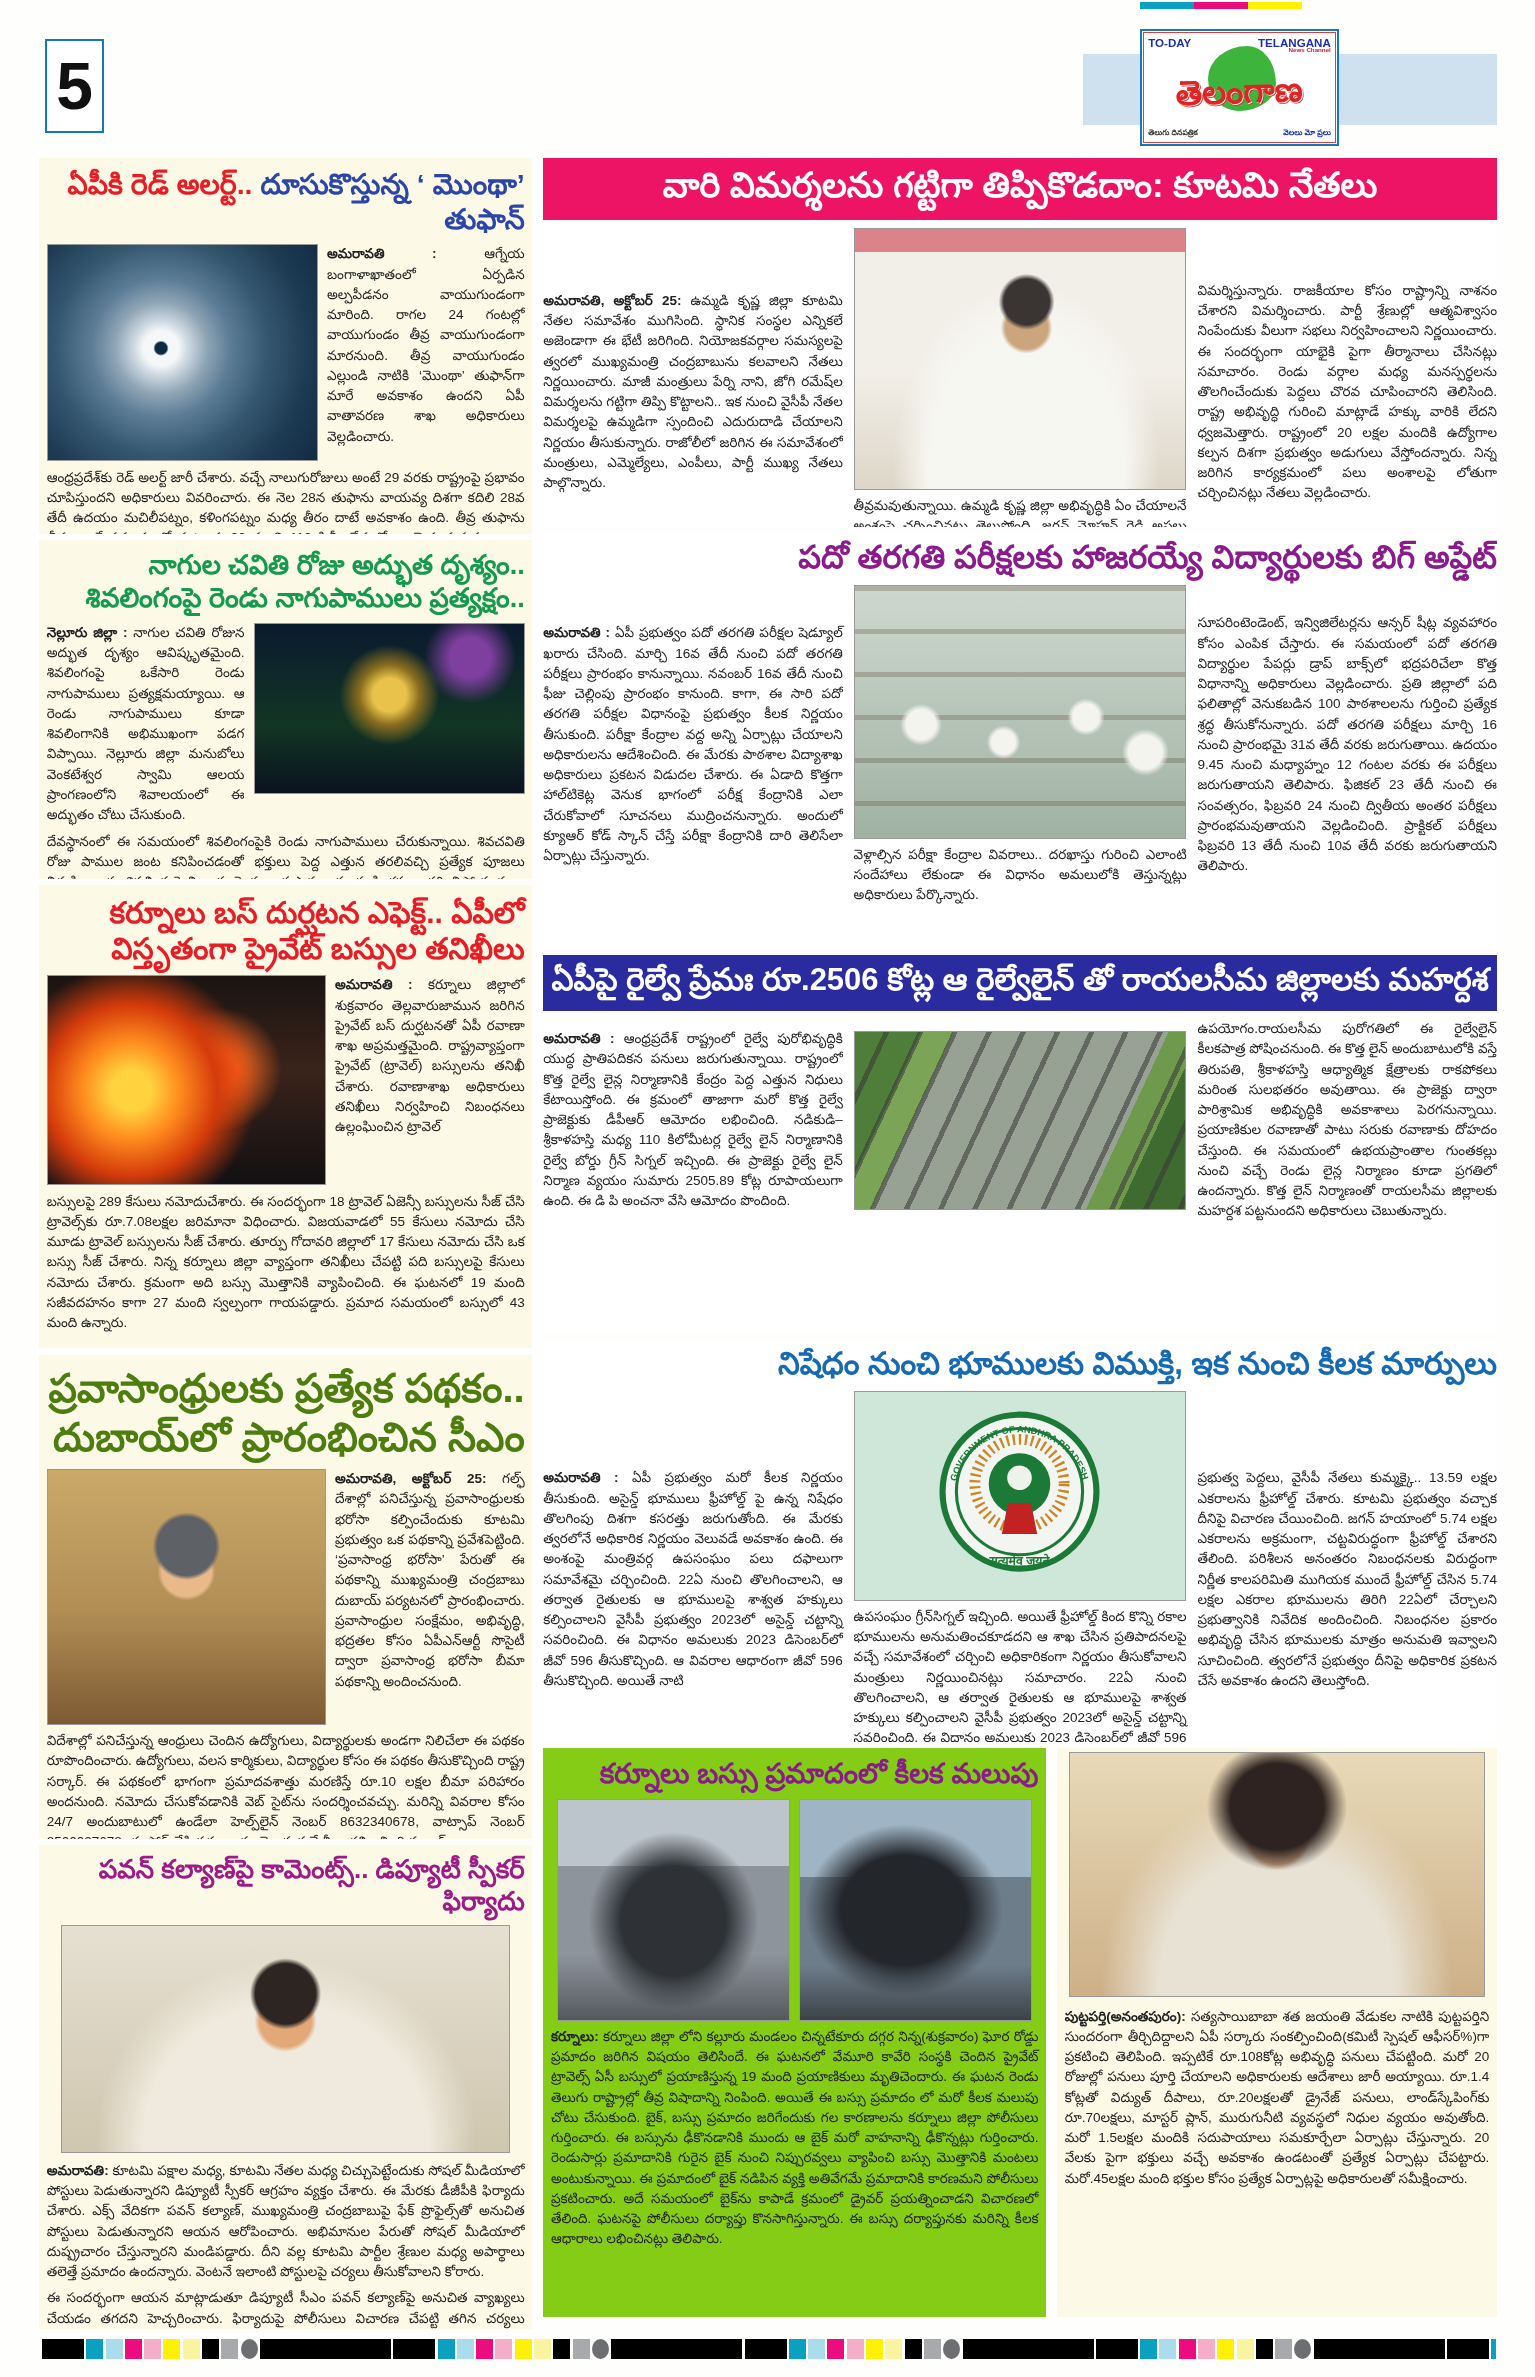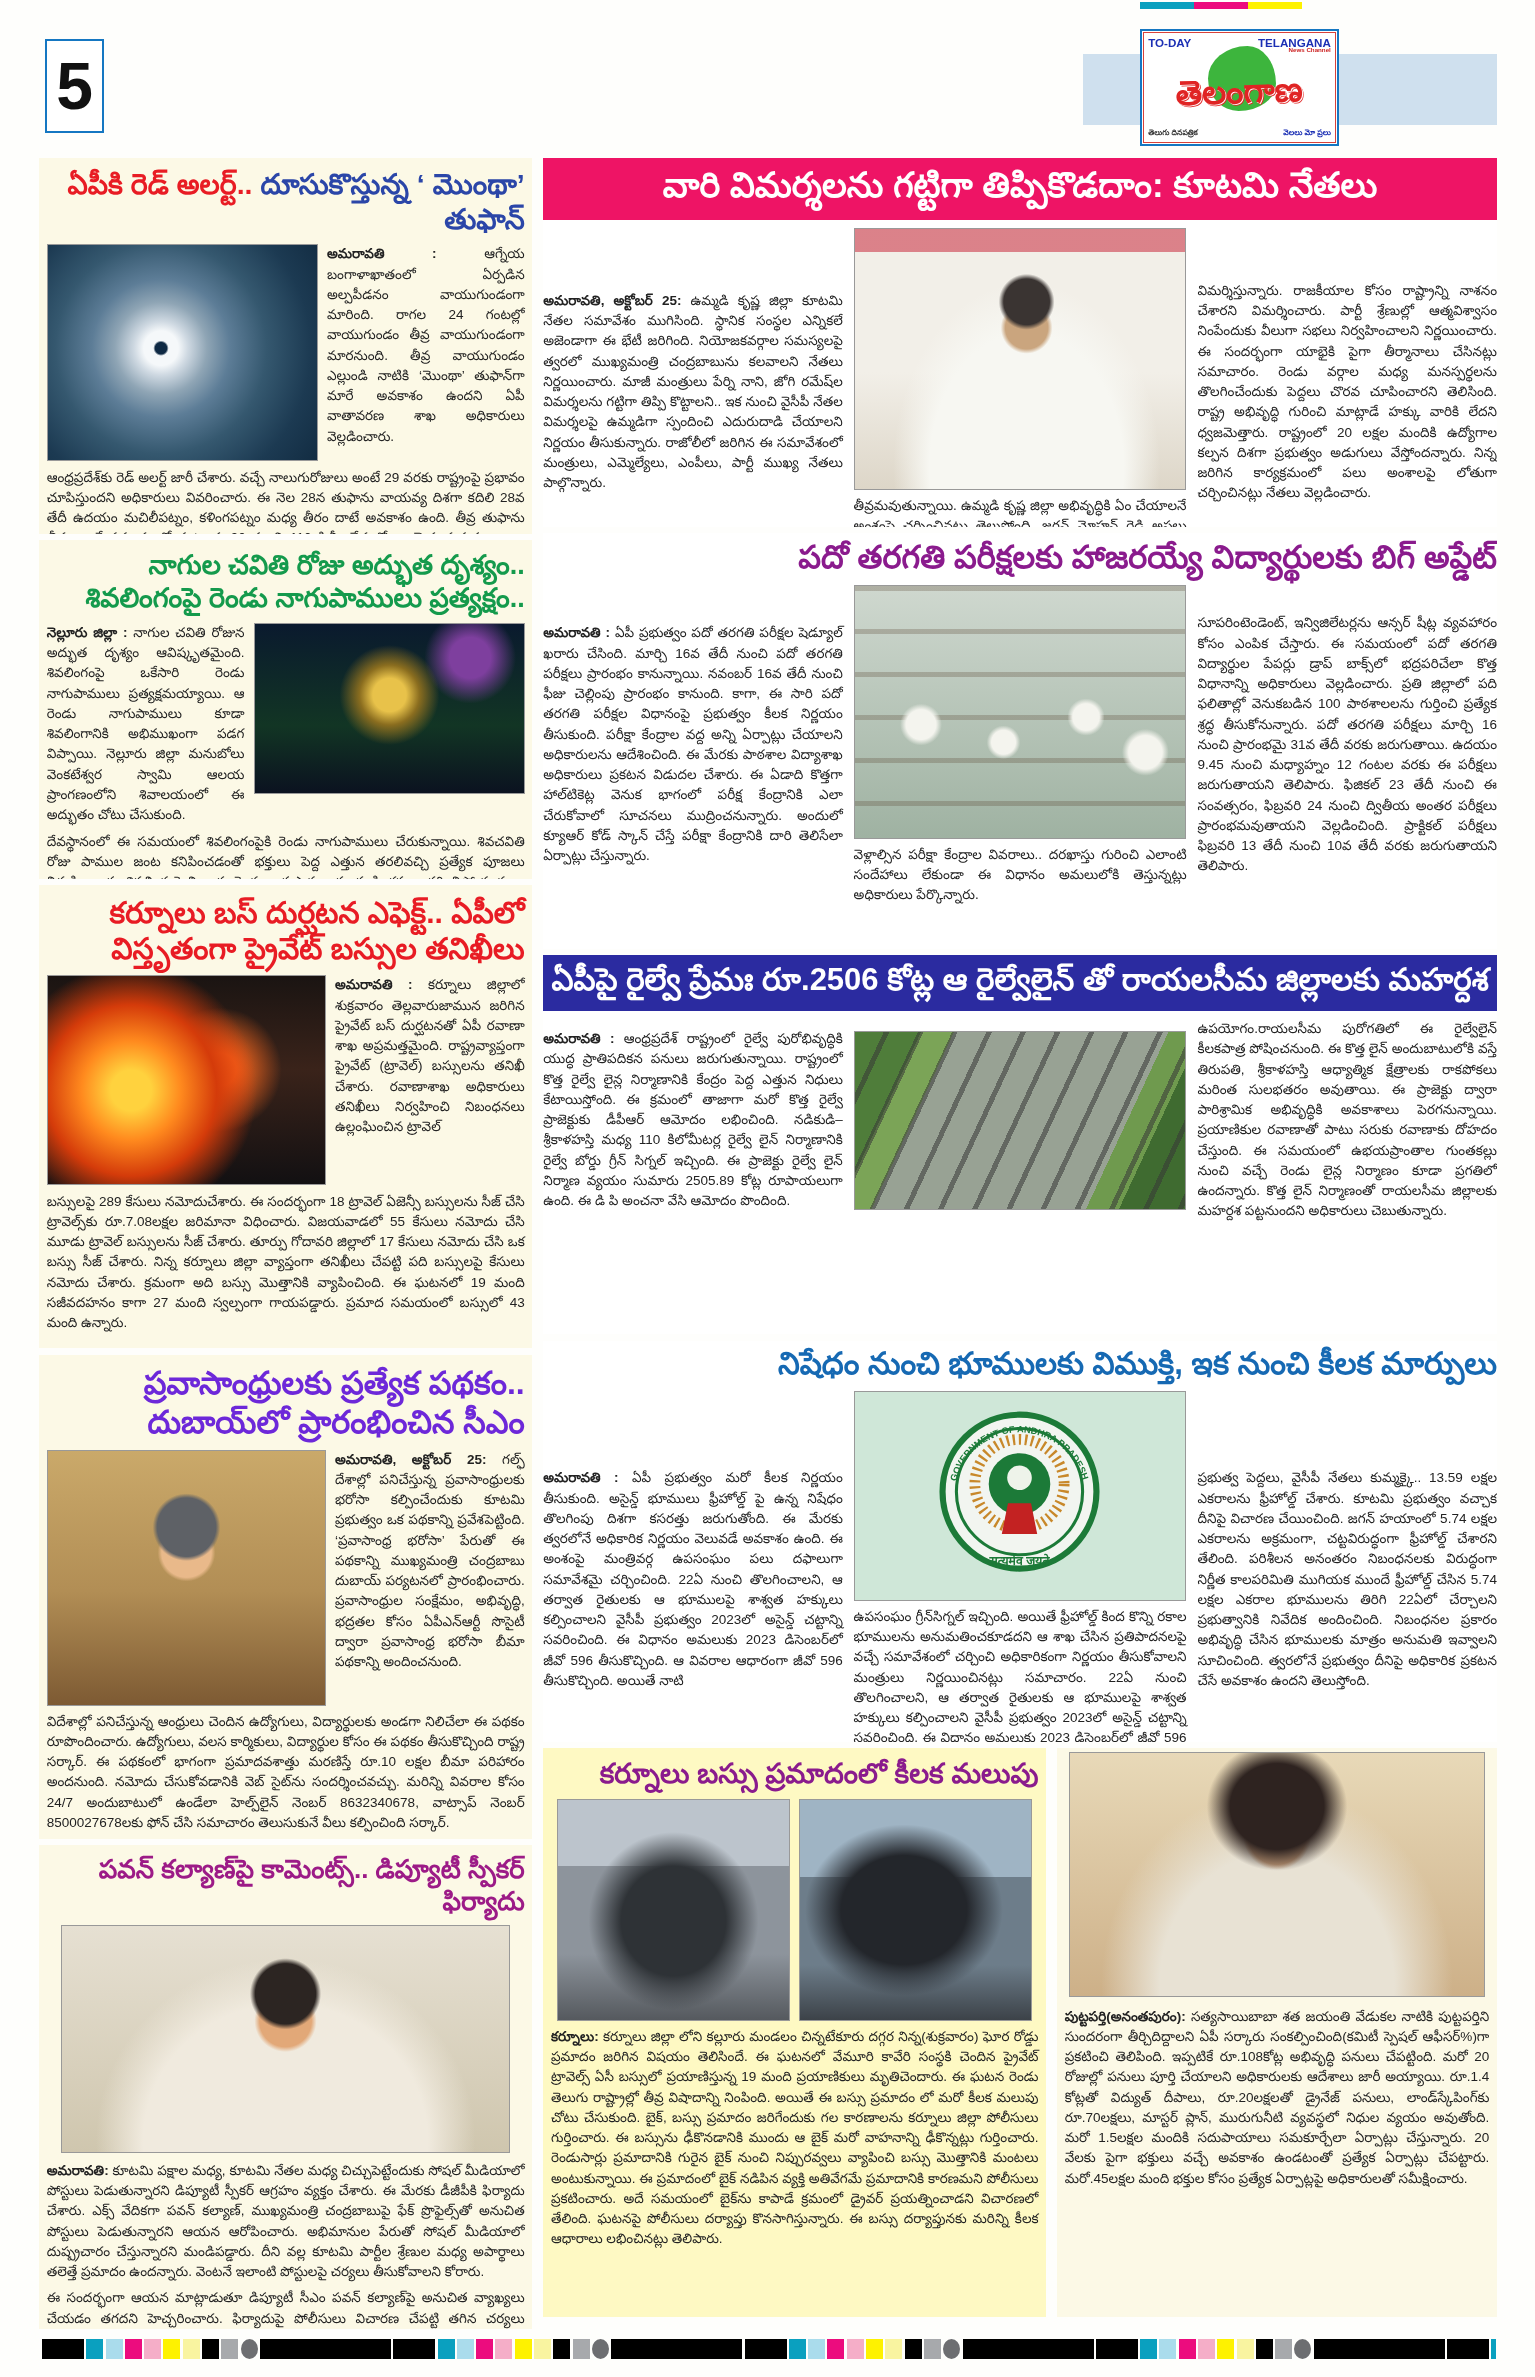--- a/index.html
+++ b/index.html
@@ -38,27 +38,27 @@
   .logo-bl { color:#333; font-weight:bold; } .logo-br { color:#1b2fb4; font-weight:bold; }
 
   
   .content { position:absolute; top:158px; left:39px; width:1458px; display:flex; gap:10.8px; }
   .col-left { width:494px; }
   .col-right { width:954px; }
 
   .art { overflow:hidden; margin-bottom:6.2px; padding:4.6px 7.7px; }
   .bg-cream { background:#fcf9e6; }
   .bg-white { background:#ffffff; }
-  .bg-pink { background:#fef9c3; }
+  .bg-pink { background:#84cc16; }
 
   h2 { text-align:right; line-height:1.22; font-weight:bold; margin:4.6px 0 7.7px; }
   .hl-a { font-size:28.5px; } .hl-a .red{color:#e81c24;} .hl-a .blue{color:#2b46a8;}
   .hl-green { color:#149a4c; font-size:27px; }
   .hl-red { color:#e81c24; font-size:30px; }
-  .hl-orange { color:#6d28d9; font-size:32px; }
+  .hl-orange { color:#4d7c0f; font-size:40px; }
   .hl-purple { color:#9c1b87; font-size:26px; }
   .hl-pur2 { color:#8a1b8d; font-size:32px; }
   .hl-blue2 { color:#1669b3; font-size:31px; }
   .hl-pur3 { color:#8a1b8d; font-size:28px; }
   .hl-blue3 { color:#1669b3; font-size:29px; }
 
   .banner { display:flex; align-items:center; justify-content:center; color:#fff; font-weight:bold; margin-bottom:7.7px; }
   .banner.pink { background:#ee1465; height:62px; font-size:35px; }
   .banner.navy { background:#2b2ba0; height:56px; font-size:31px; }
 

